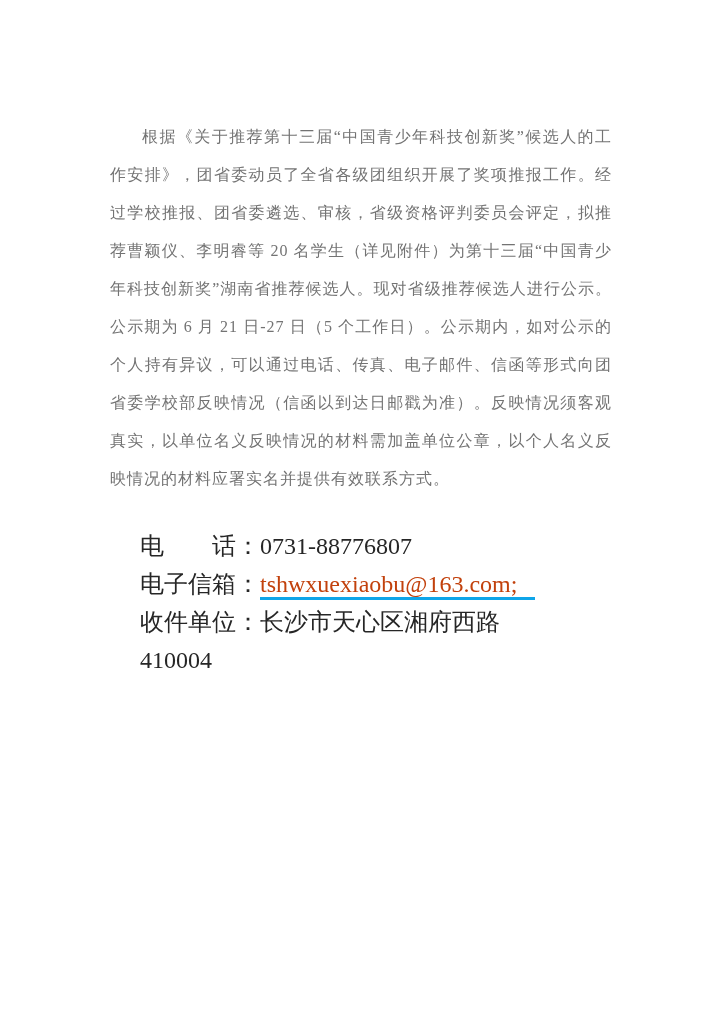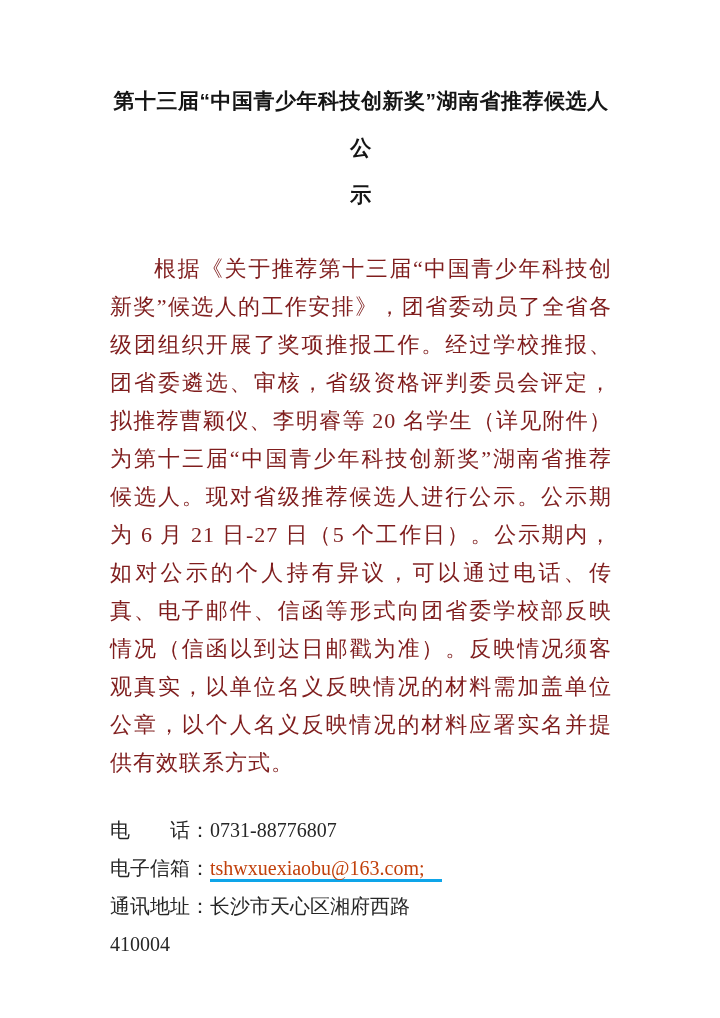--- a/index.html
+++ b/index.html
@@ -22,32 +22,33 @@
     font-family: "Liberation Sans", "DejaVu Sans", sans-serif;
     font-weight: bold;
     color: #151515;
     font-size: 21px;
     line-height: 47px;
     text-align: center;
     letter-spacing: 0.5px;
     white-space: pre-line;
   }
   .doc-paragraph {
-    margin-top: 32px;
-    font-size: 22px;
+    margin-top: 41px;
+    font-size: 16px;
     line-height: 38px;
     letter-spacing: 1px;
     text-align: justify;
     text-indent: 2em;
-    color: #7f1d1d;
+    color: #737373;
   }
   .contact-block {
     margin-top: 29px;
-    font-size: 20px;
+    font-size: 24px;
     color: #262626;
+    margin-left: 30px;
   }
   .contact-row {
     display: flex;
     align-items: baseline;
     line-height: 38px;
     white-space: nowrap;
   }
   .contact-label {
     flex: 0 0 auto;
   }
@@ -69,42 +70,40 @@
   }
   .continuation {
     padding-left: 86px;
   }
 </style>
 </head>
 <body>
 
 <div class="page">
 
-  <h1 class="doc-title">第十三届“中国青少年科技创新奖”湖南省推荐候选人公
-示</h1>
 
   <p class="doc-paragraph">根据《关于推荐第十三届“中国青少年科技创新奖”候选人的工作安排》，团省委动员了全省各级团组织开展了奖项推报工作。经过学校推报、团省委遴选、审核，省级资格评判委员会评定，拟推荐曹颖仪、李明睿等 20 名学生（详见附件）为第十三届“中国青少年科技创新奖”湖南省推荐候选人。现对省级推荐候选人进行公示。公示期为 6 月 21 日-27 日（5 个工作日）。公示期内，如对公示的个人持有异议，可以通过电话、传真、电子邮件、信函等形式向团省委学校部反映情况（信函以到达日邮戳为准）。反映情况须客观真实，以单位名义反映情况的材料需加盖单位公章，以个人名义反映情况的材料应署实名并提供有效联系方式。</p>
 
   <div class="contact-block">
 
     <div class="contact-row">
       <span class="contact-label">电　　话：</span>
       <span class="contact-value latin-value">0731-88776807</span>
     </div>
 
     <div class="contact-row">
       <span class="contact-label">电子信箱：</span>
       <span class="contact-value latin-value">
         <a class="email-link email-link-first" href="#">tshwxuexiaobu@163.com; </a>
       </span>
     </div>
 
 
     <div class="contact-row">
-      <span class="contact-label">通讯地址：</span>
+      <span class="contact-label">收件单位：</span>
       <span class="contact-value">长沙市天心区湘府西路</span>
     </div>
 
     <div class="contact-row">
     </div>
 
     <div class="contact-row">
       <span class="contact-value latin-value">410004</span>
     </div>
 

